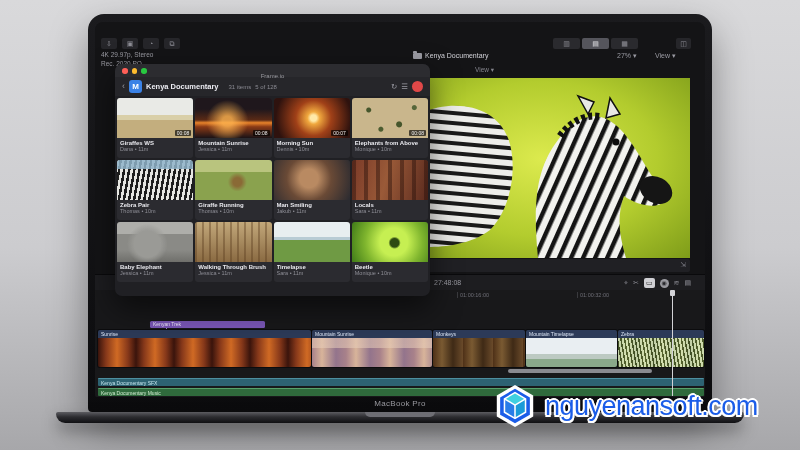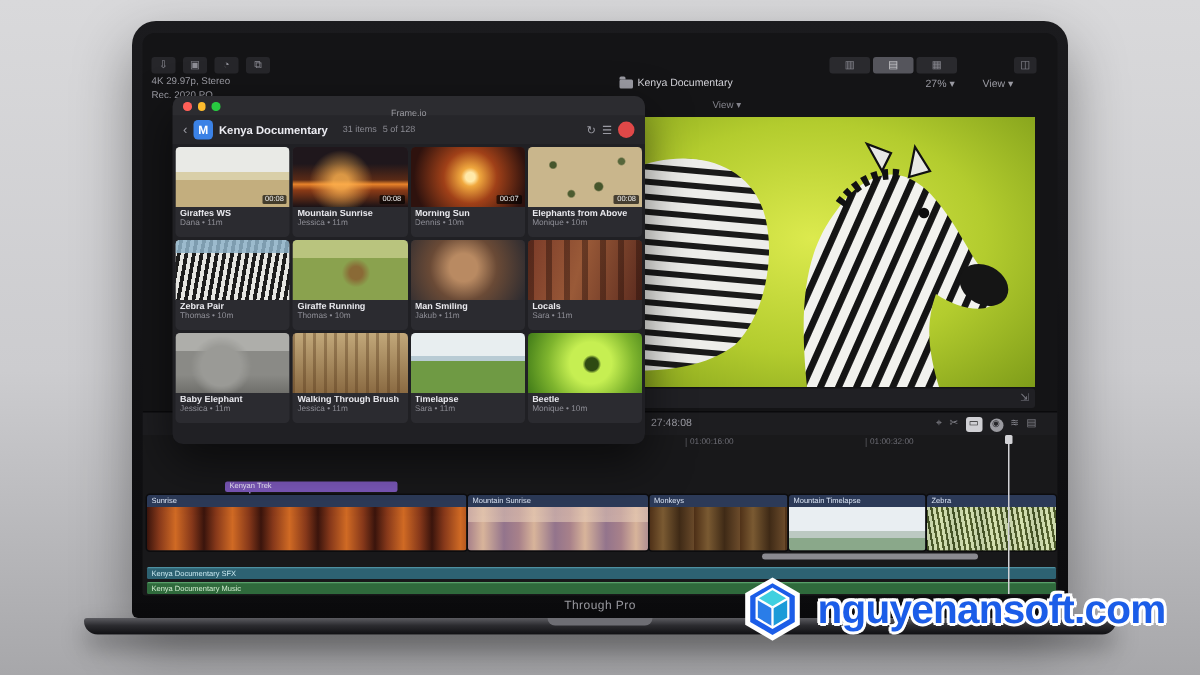--- a/index.html
+++ b/index.html
@@ -148,21 +148,21 @@
   .t9 { background:radial-gradient(circle at 40% 55%,#9a9a96 0 26%,rgba(0,0,0,0) 40%),
                    linear-gradient(180deg,#aeaeaa 0 30%,#8a8a86 30% 70%,#6f6f6b 100%); }
   .t10 { background:repeating-linear-gradient(90deg,rgba(90,60,30,.4) 0 2px,rgba(0,0,0,0) 2px 7px),
                     linear-gradient(180deg,#c2a87a,#8a6a42); }
   .t11 { background:linear-gradient(180deg,#e8eef0 0 38%,#b8cbd4 38% 46%,#6f9a44 46% 100%); }
   .t12 { background:radial-gradient(circle at 56% 52%,#2e4a12 0 9%,rgba(0,0,0,0) 13%),
                     radial-gradient(circle at 55% 50%,#c6ef52 0 30%,#7fb52e 62%,#3f7a18 100%); }
 
   
   .wm { position:absolute; left:492px; top:383px; display:flex; align-items:center; gap:7px; z-index:9; }
-  .wm-text { font-size:27px; font-weight:700; color:#1b5de8; letter-spacing:-.5px;
+  .wm-text { font-size:27px; font-weight:400; color:#1b5de8; letter-spacing:-.5px;
              text-shadow:-2px 0 0 #fff,2px 0 0 #fff,0 -2px 0 #fff,0 2px 0 #fff,
                          -1.5px -1.5px 0 #fff,1.5px -1.5px 0 #fff,-1.5px 1.5px 0 #fff,1.5px 1.5px 0 #fff;text-align:right; }
 </style>
 </head>
 <body>
 
 <div class="stage">
 
   <div class="laptop"></div>
 
@@ -382,21 +382,21 @@
           <div class="fthumb t12"></div>
           <div class="flabel">
               <div class="fname">Beetle</div>
               <div class="fmeta">Monique • 10m</div>
             </div>
         </div>
       </div>
     </div>
   </div>
 
-  <div class="device-label">Through Pro</div>
+  <div class="device-label">MacBook Pro</div>
   <div class="base"></div>
   <div class="base-notch"></div>
 
   <div class="wm">
     <svg width="46" height="46" viewBox="0 0 48 48">
       <polygon points="24,2 43,13 43,35 24,46 5,35 5,13" fill="#ffffff"></polygon>
       <polygon points="24,6 39.5,15 39.5,33 24,42 8.5,33 8.5,15" fill="#1b5de8"></polygon>
       <polygon points="24,10 35,16.5 24,23 13,16.5" fill="#3fd0e0"></polygon>
       <polygon points="13,16.5 24,23 24,37 13,30.5" fill="#2a7de8"></polygon>
       <polygon points="35,16.5 24,23 24,37 35,30.5" fill="#1b9bd8"></polygon>

